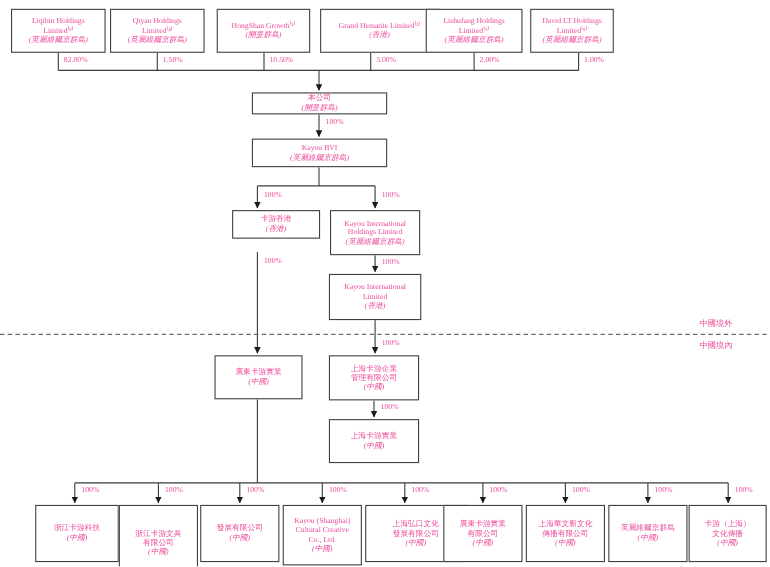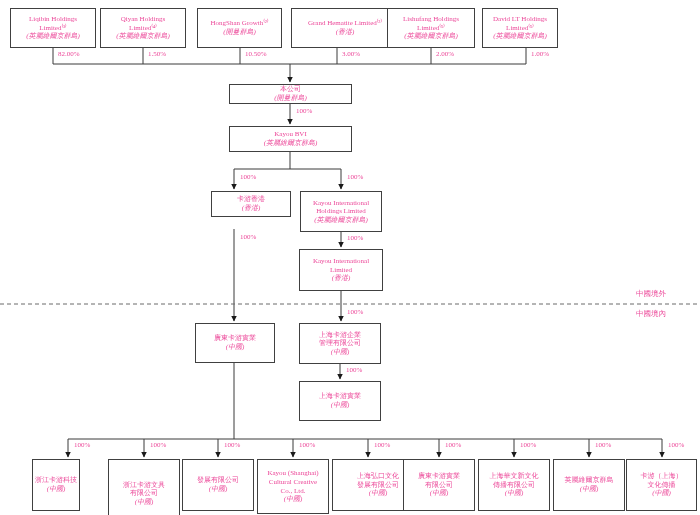--- a/index.html
+++ b/index.html
@@ -157,21 +157,21 @@
   <span class="pct" style="left:74px;top:442px">100%</span>
   <span class="pct" style="left:150px;top:442px">100%</span>
   <span class="pct" style="left:224px;top:442px">100%</span>
   <span class="pct" style="left:299px;top:442px">100%</span>
   <span class="pct" style="left:374px;top:442px">100%</span>
   <span class="pct" style="left:445px;top:442px">100%</span>
   <span class="pct" style="left:520px;top:442px">100%</span>
   <span class="pct" style="left:595px;top:442px">100%</span>
   <span class="pct" style="left:668px;top:442px">100%</span>
 
-  <div class="box" style="left:32px;top:459px;width:48px;height:52px">
+  <div class="box" style="left:32px;top:459px;width:76px;height:52px">
     <span class="nm">浙江卡游科技</span>
     <span class="pl">(中國)</span>
   </div>
   <div class="box" style="left:108px;top:459px;width:72px;height:69px">
     <span class="nm">浙江卡游文具
 有限公司</span>
     <span class="pl">(中國)</span>
   </div>
   <div class="box" style="left:182px;top:459px;width:72px;height:52px">
     <span class="nm">發展有限公司</span>

